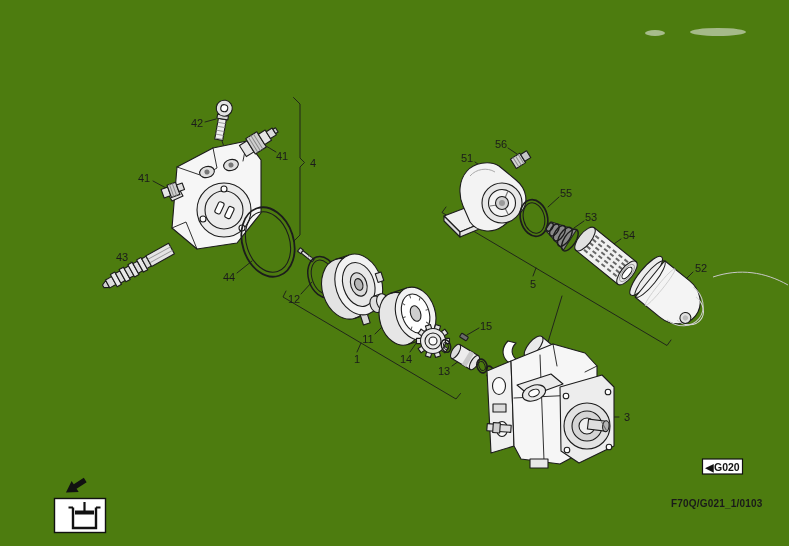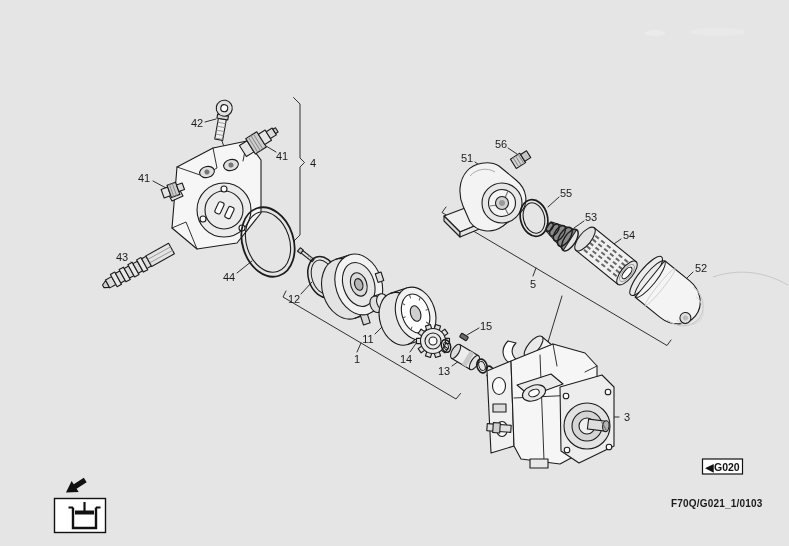--- a/index.html
+++ b/index.html
@@ -1,16 +1,16 @@
 <!DOCTYPE html>
 <html><head>
 <meta charset="utf-8">
 <style>
   html,body{margin:0;padding:0;background:#ffffff;}
-  .stage{position:relative;width:789px;height:546px;background:#e5e5e5;overflow:hidden;
+  .stage{position:relative;width:789px;height:546px;background:#4d7c0f;overflow:hidden;
          font-family:"Liberation Sans",sans-serif;}
   svg{position:absolute;left:0;top:0;}
   .o{stroke:#1c1c1c;stroke-width:1.1;stroke-linejoin:round;stroke-linecap:round;}
   .n{fill:none;}
   .thin{stroke:#1c1c1c;stroke-width:0.9;fill:none;stroke-linecap:round;}
   .lbl{font-family:"Liberation Sans",sans-serif;font-size:11px;fill:#1b1b1b;text-anchor:middle;}
   .ref{font-family:"Liberation Sans",sans-serif;font-size:10.5px;font-weight:bold;fill:#111;}
   .doc{font-family:"Liberation Sans",sans-serif;font-size:10px;font-weight:bold;fill:#1a1a1a;letter-spacing:0.2px;}
 </style>
 </head>

